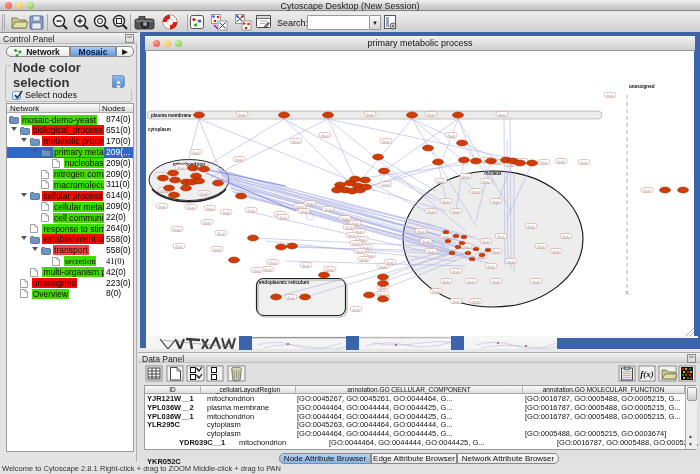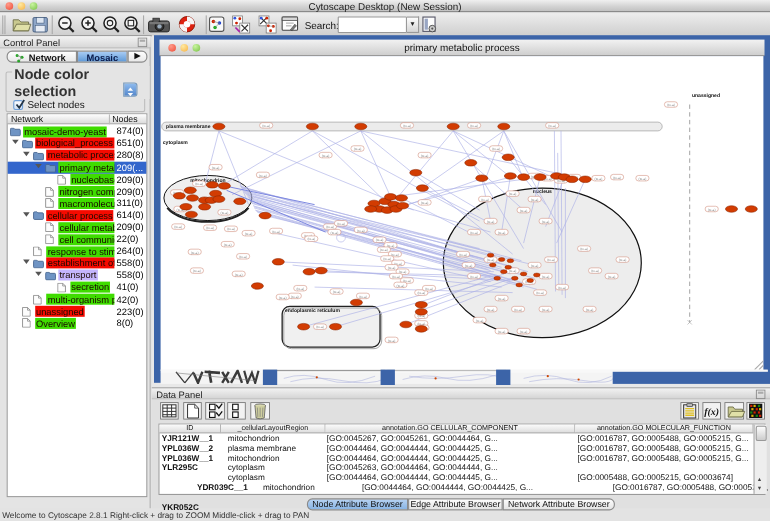--- a/index.html
+++ b/index.html
@@ -235,21 +235,21 @@
             </svg></div>
           <div class="lbl" style="left:24.7px;max-width:72.3px;background:#f50a00;">biological_process</div>
           <div class="cnt" style="">651(0)</div>
         </div>
         <div class="trow" style="top:31.8px;">
           <div class="tri" style="left:14.399999999999999px;"></div>
           <div class="fold" style="left:23.4px;"><svg width="10" height="8" viewBox="0 0 10 8">
               <path d="M0.5 1.5 Q0.5 0.5 1.5 0.5 L3.5 0.5 L4.5 1.5 L8.5 1.5 Q9.5 1.5 9.5 2.5 L9.5 6.5 Q9.5 7.5 8.5 7.5 L1.5 7.5 Q0.5 7.5 0.5 6.5 Z" fill="#6f94c4" stroke="#46648e" stroke-width="0.8"></path>
             </svg></div>
           <div class="lbl" style="left:35.4px;max-width:61.6px;background:#f50a00;">metabolic process</div>
-          <div class="cnt" style="">280(8)</div>
+          <div class="cnt" style="">170(0)</div>
         </div>
         <div class="trow" style="top:42.7px;background:#3366cc;">
           <div class="tri" style="left:25.099999999999994px;"></div>
           <div class="fold" style="left:34.099999999999994px;"><svg width="10" height="8" viewBox="0 0 10 8">
               <path d="M0.5 1.5 Q0.5 0.5 1.5 0.5 L3.5 0.5 L4.5 1.5 L8.5 1.5 Q9.5 1.5 9.5 2.5 L9.5 6.5 Q9.5 7.5 8.5 7.5 L1.5 7.5 Q0.5 7.5 0.5 6.5 Z" fill="#6f94c4" stroke="#46648e" stroke-width="0.8"></path>
             </svg></div>
           <div class="lbl" style="left:46.099999999999994px;max-width:50.900000000000006px;background:#3fdc00;">primary metab</div>
           <div class="cnt" style="color:#fff;">209(...</div>
         </div>
         <div class="trow" style="top:53.6px;">
@@ -314,24 +314,24 @@
               <path d="M0.5 1.5 Q0.5 0.5 1.5 0.5 L3.5 0.5 L4.5 1.5 L8.5 1.5 Q9.5 1.5 9.5 2.5 L9.5 6.5 Q9.5 7.5 8.5 7.5 L1.5 7.5 Q0.5 7.5 0.5 6.5 Z" fill="#6f94c4" stroke="#46648e" stroke-width="0.8"></path>
             </svg></div>
           <div class="lbl" style="left:35.4px;max-width:61.6px;background:#f50a00;">establishment of lo</div>
           <div class="cnt" style="">558(0)</div>
         </div>
         <div class="trow" style="top:140.8px;">
           <div class="tri" style="left:25.099999999999994px;"></div>
           <div class="fold" style="left:34.099999999999994px;"><svg width="10" height="8" viewBox="0 0 10 8">
               <path d="M0.5 1.5 Q0.5 0.5 1.5 0.5 L3.5 0.5 L4.5 1.5 L8.5 1.5 Q9.5 1.5 9.5 2.5 L9.5 6.5 Q9.5 7.5 8.5 7.5 L1.5 7.5 Q0.5 7.5 0.5 6.5 Z" fill="#6f94c4" stroke="#46648e" stroke-width="0.8"></path>
             </svg></div>
-          <div class="lbl" style="left:46.099999999999994px;max-width:50.900000000000006px;background:#c4b5fd;">transport</div>
+          <div class="lbl" style="left:46.099999999999994px;max-width:50.900000000000006px;background:#ef4444;">transport</div>
           <div class="cnt" style="">558(0)</div>
         </div>
-        <div class="trow" style="top:151.70000000000002px;">
+        <div class="trow" style="top:151.70000000000002px;font-family:Liberation Serif, serif;">
           <div class="file" style="left:44.8px;"><svg width="8" height="9" viewBox="0 0 8 9">
               <path d="M0.5 0.5 L5 0.5 L7.5 3 L7.5 8.5 L0.5 8.5 Z" fill="#fdfdfd" stroke="#8a8a8a" stroke-width="0.8"></path>
               <path d="M5 0.5 L5 3 L7.5 3" fill="none" stroke="#8a8a8a" stroke-width="0.7"></path>
             </svg></div>
           <div class="lbl" style="left:56.8px;max-width:40.2px;background:#3fdc00;">secretion</div>
           <div class="cnt" style="">41(0)</div>
         </div>
         <div class="trow" style="top:162.6px;">
           <div class="file" style="left:23.4px;"><svg width="8" height="9" viewBox="0 0 8 9">
               <path d="M0.5 0.5 L5 0.5 L7.5 3 L7.5 8.5 L0.5 8.5 Z" fill="#fdfdfd" stroke="#8a8a8a" stroke-width="0.8"></path>

